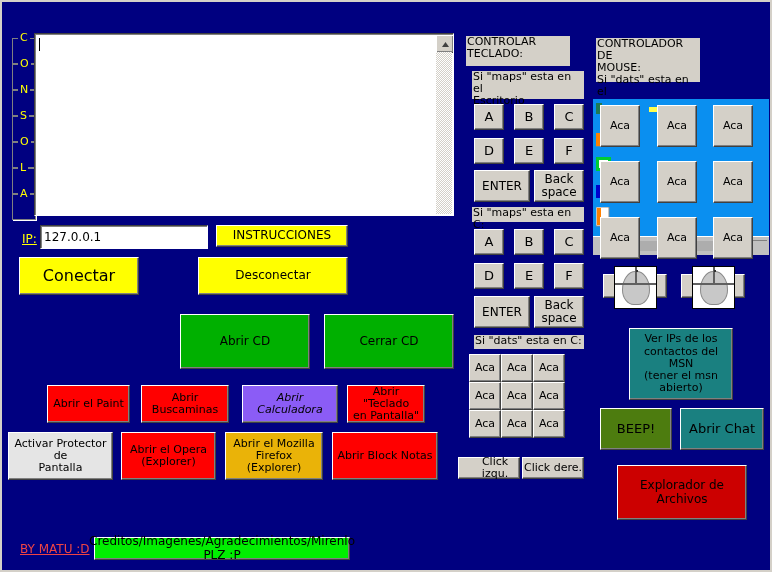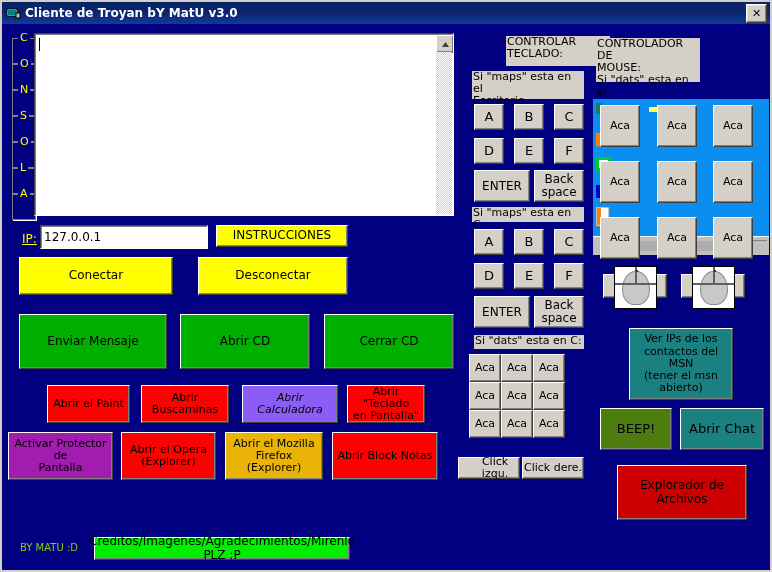--- a/index.html
+++ b/index.html
@@ -132,40 +132,28 @@
   }
   .mouse-pic .body{
     position:absolute;left:50%;top:50%;transform:translate(-50%,-50%);
     width:26px;height:32px;border-radius:48% 48% 42% 42%/55% 55% 45% 45%;
     background:#c8c8c8;border:1px solid #8a8a8a;
   }
   .mouse-pic .hline{position:absolute;left:0;right:0;top:40%;height:2px;background:#606060;}
   .mouse-pic .vline{position:absolute;left:50%;top:0;width:2px;height:40%;background:#606060;margin-left:-1px;}
   .mouse-pic .dot{position:absolute;left:50%;top:3px;width:2px;height:2px;background:#303030;}
   #by-matu{
-    color:#84cc16;font-family:"DejaVu Sans",sans-serif;font-size:10px;
+    color:#ef4444;font-family:"DejaVu Sans",sans-serif;font-size:12px;text-decoration:underline;
   }
 </style>
 </head>
 <body>
 
 <div id="app">
 
-  <div id="titlebar">
-    <span class="tb-icon">
-      <svg width="16" height="16" viewBox="0 0 16 16">
-        <rect x="2" y="4" width="10" height="7" fill="#ffffff" stroke="#000000"></rect>
-        <rect x="3" y="5" width="8" height="5" fill="#008080"></rect>
-        <rect x="11" y="8" width="4" height="5" fill="#c0c0c0" stroke="#000000"></rect>
-      </svg>
-    </span>
-    <span class="tb-text">Cliente de Troyan bY MatU v3.0</span>
-    <span class="tb-spacer"></span>
-    <div id="closebtn">✕</div>
-  </div>
 
   <div class="abs gframe" style="left:10px;top:36px;width:24px;height:26px;">
     <span class="gcap">C</span>
   </div>
   <div class="abs gframe" style="left:10px;top:62px;width:24px;height:26px;">
     <span class="gcap">O</span>
   </div>
   <div class="abs gframe" style="left:10px;top:88px;width:24px;height:26px;">
     <span class="gcap">N</span>
   </div>
@@ -192,46 +180,45 @@
           </svg>
       </div>
       <div class="trough"></div>
     </div>
   </div>
 
   <div class="abs" id="ip-label" style="left:20px;top:230px;">IP:</div>
   <div class="abs" id="ip-input" style="left:38px;top:223px;width:168px;height:24px;" title="127.0.0.1">127.0.0.1</div>
   <div class="abs flat-btn" style="left:214px;top:223px;width:132px;height:22px;background:#ffff00;font-size:12px;">INSTRUCCIONES</div>
 
-  <div class="abs flat-btn" style="left:17px;top:255px;width:154px;height:38px;background:#ffff00;font-size:12px;">Conectar</div>
+  <div class="abs flat-btn" style="left:17px;top:255px;width:120px;height:38px;background:#ffff00;font-size:16px;">Conectar</div>
   <div class="abs flat-btn" style="left:196px;top:255px;width:150px;height:38px;background:#ffff00;font-size:12px;">Desconectar</div>
 
-  <div class="abs flat-btn" style="left:17px;top:312px;width:148px;height:55px;background:#00b000;font-size:12px;">Enviar Mensaje</div>
   <div class="abs flat-btn" style="left:178px;top:312px;width:130px;height:55px;background:#00b000;font-size:12px;">Abrir CD</div>
   <div class="abs flat-btn" style="left:322px;top:312px;width:130px;height:55px;background:#00b000;font-size:12px;">Cerrar CD</div>
 
   <div class="abs flat-btn" style="left:45px;top:383px;width:83px;height:38px;background:#ff0000;">Abrir el Paint</div>
   <div class="abs flat-btn" style="left:139px;top:383px;width:88px;height:38px;background:#ff0000;">Abrir Buscaminas</div>
   <div class="abs flat-btn" style="left:240px;top:383px;width:96px;height:38px;background:#8b5cf6;font-style:italic;">Abrir Calculadora</div>
   <div class="abs flat-btn" style="left:345px;top:383px;width:78px;height:38px;background:#ff0000;">Abrir "Teclado
 en Pantalla"</div>
 
-  <div class="abs flat-btn" style="left:6px;top:430px;width:105px;height:48px;background:#a21caf;">Activar Protector de
+  <div class="abs flat-btn" style="left:6px;top:430px;width:105px;height:48px;background:#e5e5e5;">Activar Protector de
 Pantalla</div>
   <div class="abs flat-btn" style="left:119px;top:430px;width:95px;height:48px;background:#ff0000;">Abrir el Opera
 (Explorer)</div>
   <div class="abs flat-btn" style="left:223px;top:430px;width:98px;height:48px;background:#eab308;">Abrir el Mozilla
 Firefox
 (Explorer)</div>
   <div class="abs flat-btn" style="left:330px;top:430px;width:106px;height:48px;background:#ff0000;">Abrir Block Notas</div>
 
   <div class="abs" id="by-matu" style="left:18px;top:540px;">BY MATU :D</div>
   <div class="abs flat-btn" style="left:92px;top:535px;width:256px;height:23px;background:#00ee00;font-size:12px;">Creditos/Imagenes/Agradecimientos/Mirenlo PLZ :P</div>
 
-  <div class="abs lbl" style="left:464px;top:34px;width:104px;height:30px;margin-left:40px;">CONTROLAR
+  <div class="abs lbl" style="left:464px;top:34px;width:104px;height:30px;">CONTROLAR
 TECLADO:</div>
   <div class="abs lbl" style="left:470px;top:69px;width:112px;height:28px;">Si "maps" esta en el
 Escritorio</div>
 
   <div class="abs win-btn" style="left:472px;top:102px;width:30px;height:26px;font-size:13px;">A</div>
   <div class="abs win-btn" style="left:512px;top:102px;width:30px;height:26px;font-size:13px;">B</div>
   <div class="abs win-btn" style="left:552px;top:102px;width:30px;height:26px;font-size:13px;">C</div>
   <div class="abs win-btn" style="left:472px;top:136px;width:30px;height:26px;font-size:13px;">D</div>
   <div class="abs win-btn" style="left:512px;top:136px;width:30px;height:26px;font-size:13px;">E</div>
   <div class="abs win-btn" style="left:552px;top:136px;width:30px;height:26px;font-size:13px;">F</div>

